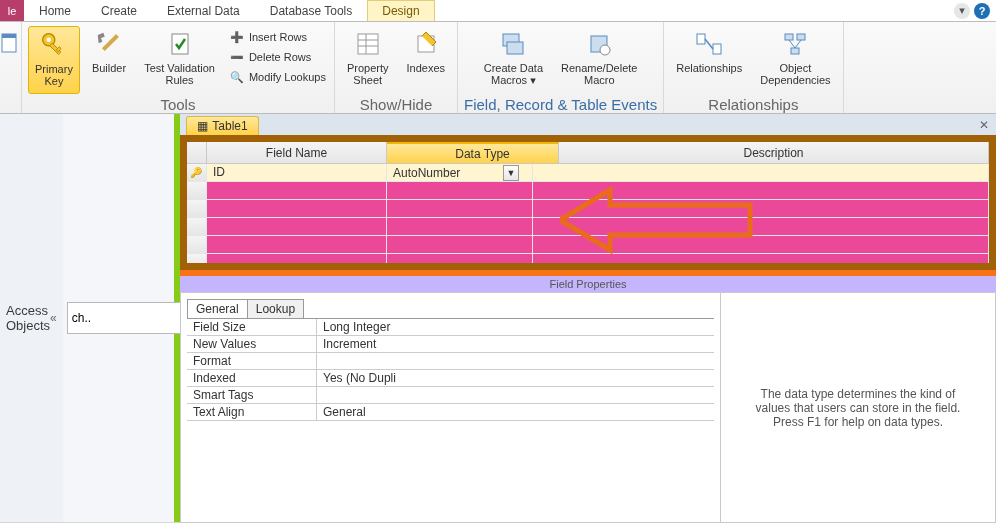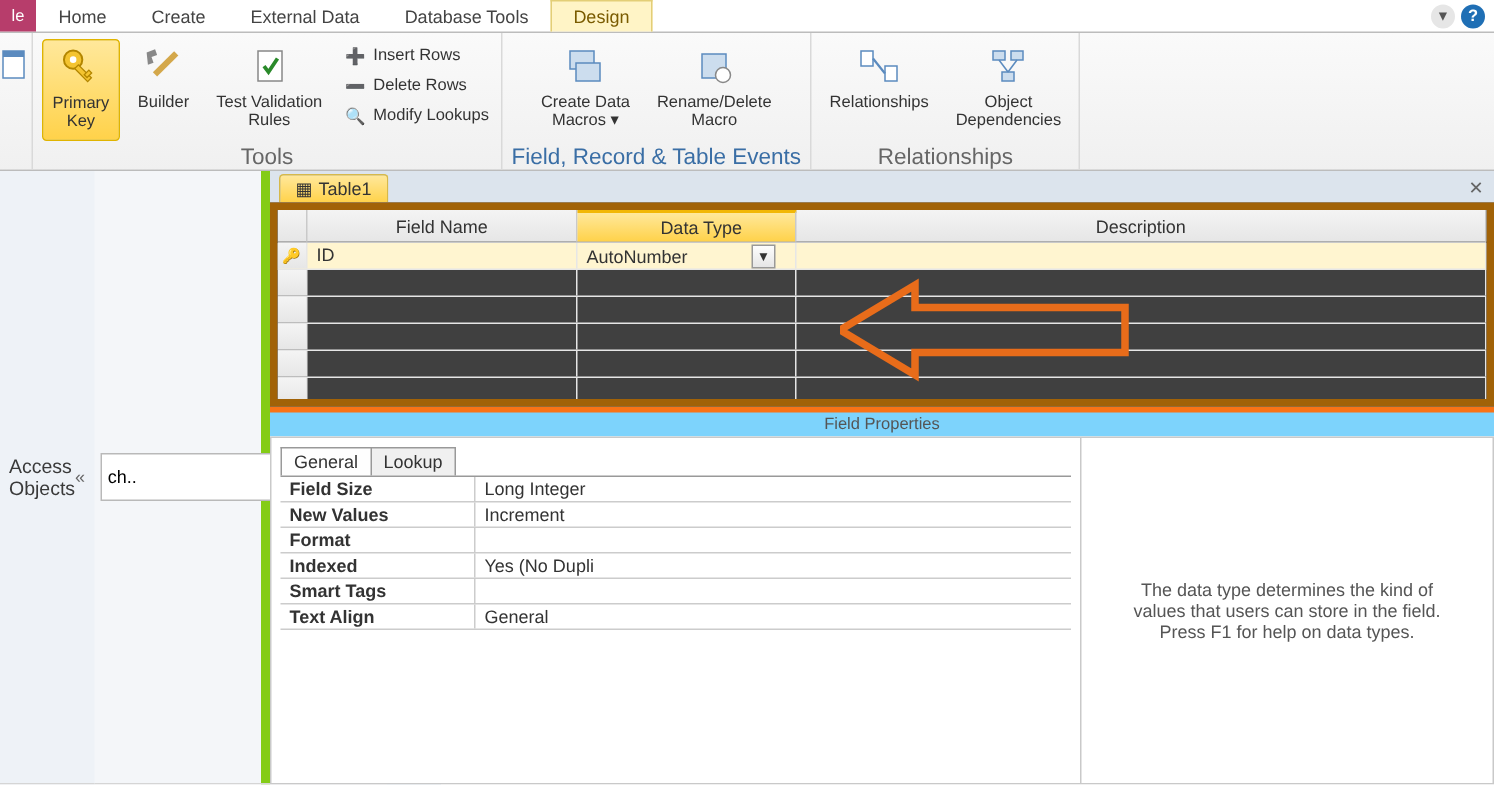--- a/index.html
+++ b/index.html
@@ -36,54 +36,54 @@
   .nav-section { background:#dde8f5; padding:2px 6px; font-size:12px; color:#2b4f7d; border-bottom:1px solid #c9d6e6; display:flex; justify-content:space-between; align-items:center; }
   .nav-item { padding:4px 10px 4px 20px; font-size:12px; color:#333; cursor:pointer; display:flex; align-items:center; gap:4px; }
 
   
   .main { flex:1; background:#eef0f3; display:flex; flex-direction:column; position:relative; }
   .doc-tabs { height:22px; background:#dce4ed; display:flex; align-items:flex-end; padding-left:6px; position:relative; }
   .doc-tab { background:linear-gradient(#ffe89b,#ffd24a); border:1px solid #d6b94b; border-bottom:none; padding:2px 10px; font-size:12px; display:flex; align-items:center; gap:4px; border-radius:3px 3px 0 0; }
   .doc-close { position:absolute; right:4px; top:3px; width:16px; height:16px; display:flex; align-items:center; justify-content:center; cursor:pointer; color:#666; }
 
   
-  .design-grid { background:#404040; border:5px solid #a16207; margin:0; height:140px; overflow:hidden; position:relative; }
+  .design-grid { background:#ec4899; border:7px solid #a16207; margin:0; height:140px; overflow:hidden; position:relative; }
   .grid-head { display:flex; height:22px; background:linear-gradient(#f4f4f4,#e6e6e6); border-bottom:1px solid #c9c9c9; }
   .gh-sel { width:20px; border-right:1px solid #c9c9c9; }
   .gh-cell { border-right:1px solid #c9c9c9; display:flex; align-items:center; justify-content:center; font-size:12px; }
   .gh-fn { width:180px; }
-  .gh-dt { width:146px; background:linear-gradient(#ffe89b,#ffd24a); border-top:2px solid #f2b705;padding-left:20px; }
+  .gh-dt { width:172px; background:linear-gradient(#ffe89b,#ffd24a); border-top:2px solid #f2b705;padding-left:20px; }
   .gh-desc { flex:1; }
   .grid-row { display:flex; height:18px; border-bottom:1px solid #e6e6e6; }
   .grid-row.sel { background:#fff5d0; }
   .gr-sel { width:20px; border-right:1px solid #e6e6e6; background:linear-gradient(#f4f4f4,#e6e6e6); display:flex; align-items:center; justify-content:center; }
   .gr-cell { border-right:1px solid #e6e6e6; padding:1px 6px; font-size:12px; }
   .gr-fn { width:180px; }
   .gr-dt { width:146px; display:flex; align-items:center; justify-content:space-between; padding-right:12px; }
   .gr-desc { flex:1; }
   .dd-btn { width:16px; height:16px; border:1px solid #999; background:linear-gradient(#fdfdfd,#e6e6e6); display:flex; align-items:center; justify-content:center; cursor:pointer; margin-right:1px; }
 
   
   .dropdown { position:absolute; left:201px; top:41px; width:144px; background:#fff; border:1px solid #333; z-index:50; }
   .dd-item { padding:2px 8px; font-size:13px; cursor:pointer; }
 
   
   .arrow-annot { position:absolute; left:560px; top:180px; z-index:60; pointer-events:none; }
 
   
-  .fp-label { text-align:center; font-size:11px; color:#555; padding:2px; background:#7dd3fc; border-top:4px solid #f97316; margin-top:0px; }
+  .fp-label { text-align:center; font-size:11px; color:#555; padding:2px; background:#c4b5fd; border-top:6px solid #f97316; margin-top:0px; }
   .fp-area { display:flex; background:#fff; border:1px solid #c9c9c9; height:240px;justify-content:space-between; }
   .fp-left { width:540px; border-right:1px solid #c9c9c9; display:flex; flex-direction:column; }
   .fp-tabs { display:flex; padding:6px 6px 0 6px; gap:0; }
   .fp-tab { border:1px solid #999; border-bottom:none; padding:2px 8px; font-size:12px; background:#fefefe; cursor:pointer; }
   .fp-tab:not(:first-child){ border-left:none; }
   .fp-tab.inactive { background:#f0f0f0; }
   .fp-table { border-top:1px solid #999; margin:0 6px; }
   .fp-row { display:flex; border-bottom:1px solid #ccc; font-size:12px; }
-  .fp-row .k { width:130px; padding:1px 6px; border-right:1px solid #ccc;font-weight:bold; }
+  .fp-row .k { width:130px; padding:1px 6px; border-right:1px solid #ccc; }
   .fp-row .v { flex:1; padding:1px 6px; }
   .fp-right { flex:1; display:flex; align-items:center; justify-content:center; text-align:center; padding:20px 30px; font-size:12px; color:#555; }
 
   .key-svg { width:28px; height:28px; }
 </style>
 </head>
 <body>
 
 <div class="ribbon-tabs">
   <div class="file-btn">le</div>
@@ -158,20 +158,46 @@
           </div>
         <div class="small-item">
             <span class="si-icon">🔍</span>
             <span>Modify Lookups</span>
           </div>
       </div>
     </div>
     <div class="group-label">Tools</div>
   </div>
 
+  <div class="group">
+    <div class="group-items">
+      <div class="big-btn">
+        <div class="icon-box">
+            <svg width="28" height="28" viewBox="0 0 28 28">
+              <rect x="4" y="4" width="20" height="20" fill="#fff" stroke="#999"></rect>
+              <line x1="4" y1="10" x2="24" y2="10" stroke="#999"></line>
+              <line x1="4" y1="16" x2="24" y2="16" stroke="#999"></line>
+              <line x1="12" y1="4" x2="12" y2="24" stroke="#999"></line>
+            </svg>
+          </div>
+        <span style="white-space:pre">Property
+Sheet</span>
+      </div>
+      <div class="big-btn">
+        <div class="icon-box">
+            <svg width="28" height="28" viewBox="0 0 28 28">
+              <rect x="6" y="6" width="16" height="16" fill="#fff" stroke="#999"></rect>
+              <path d="M10 6 L14 2 L24 12 L20 16" fill="#f4c430" stroke="#b38600"></path>
+            </svg>
+          </div>
+        <span>Indexes</span>
+      </div>
+    </div>
+    <div class="group-label">Show/Hide</div>
+  </div>
 
   <div class="group">
     <div class="group-items">
       <div class="big-btn">
         <div class="icon-box">
             <svg width="28" height="28" viewBox="0 0 28 28">
               <rect x="4" y="4" width="16" height="12" fill="#cde" stroke="#5b8bbf"></rect>
               <rect x="8" y="12" width="16" height="12" fill="#cde" stroke="#5b8bbf"></rect>
             </svg>
           </div>

